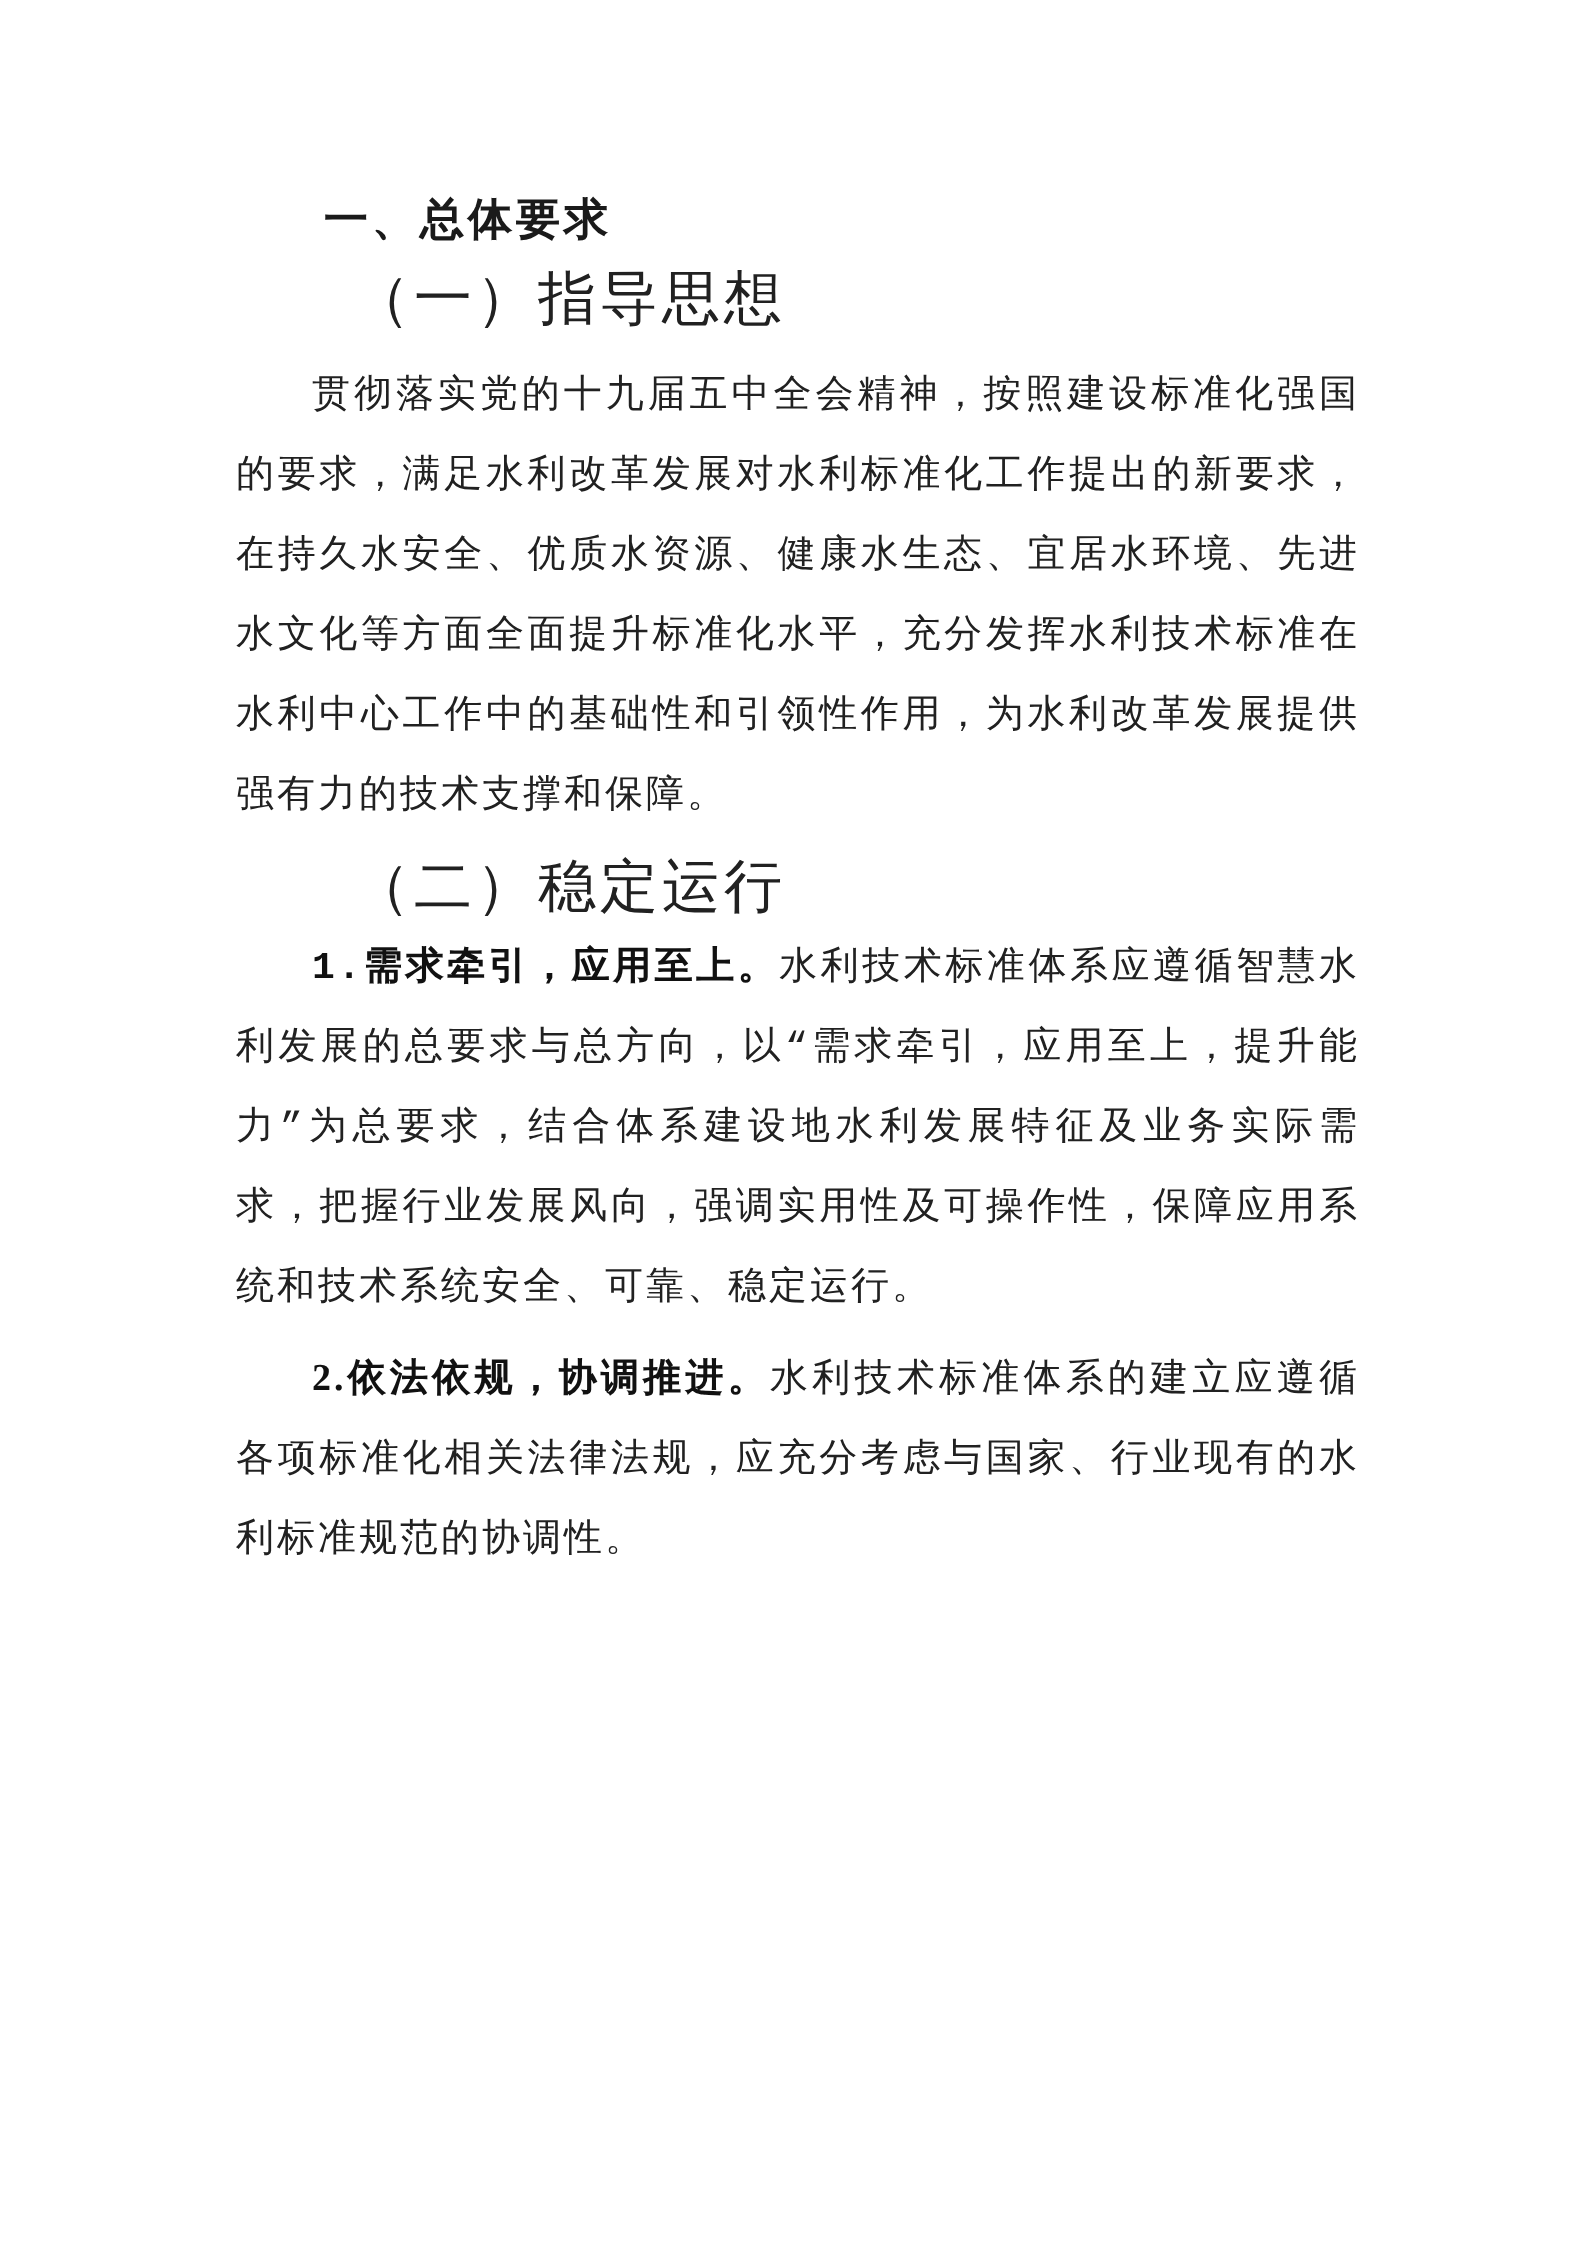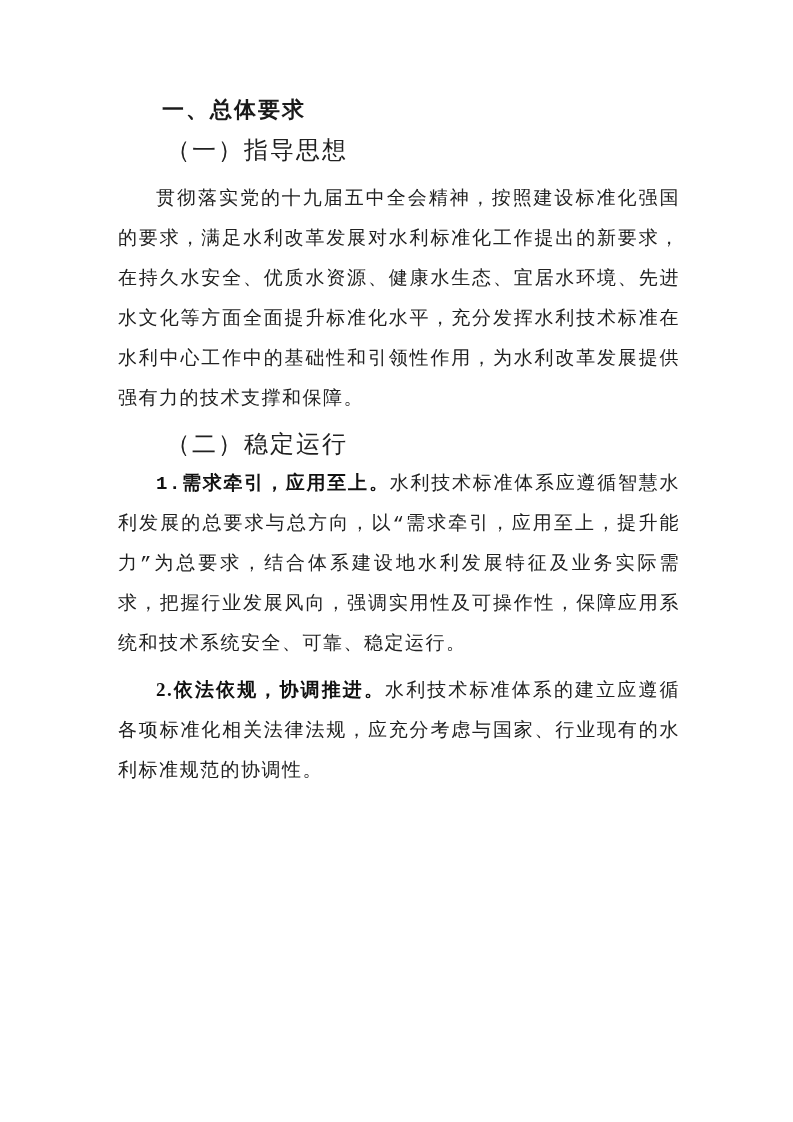--- a/index.html
+++ b/index.html
@@ -25,21 +25,21 @@
     font-weight: 700;
     font-size: 22px;
     line-height: 40px;
     letter-spacing: 2px;
     text-indent: 2em;
     color: #1a1a1a;
   }
   .h2 {
     margin: 0;
     font-weight: 400;
-    font-size: 24px;
+    font-size: 29px;
     line-height: 40px;
     letter-spacing: 2px;
     text-indent: 2em;
     color: #212121;
   }
   .h2a { margin-top: 0; }
   .h2b { margin-top: 6px; }
   .body-par {
     margin: 0;
     font-size: 19px;

